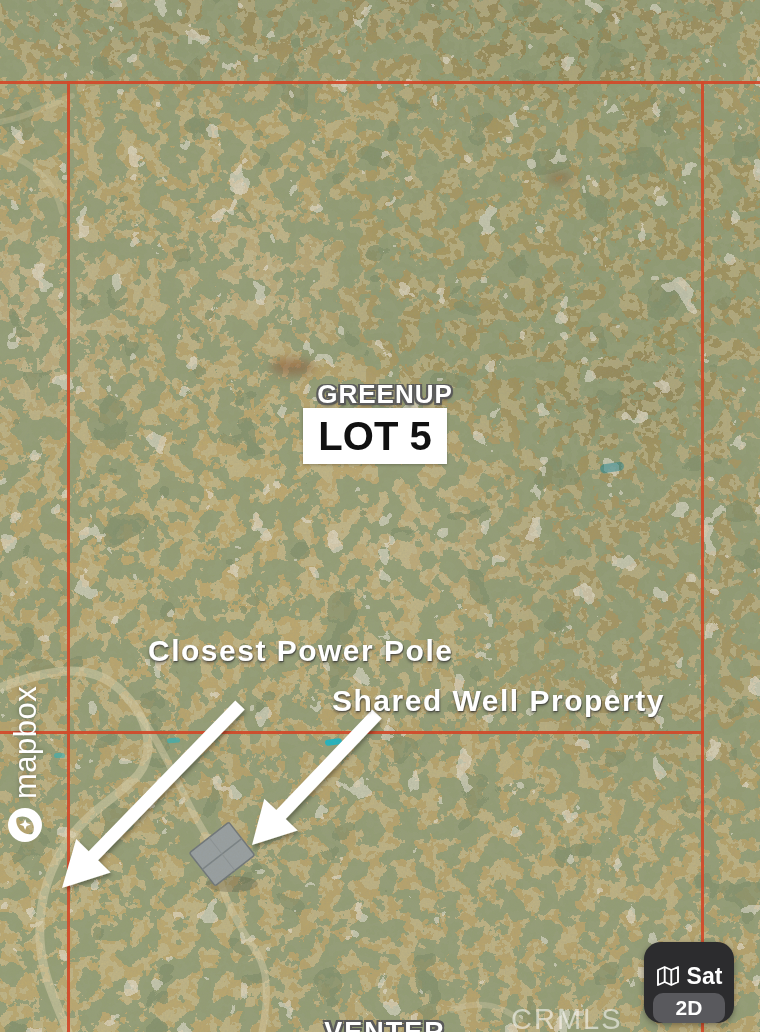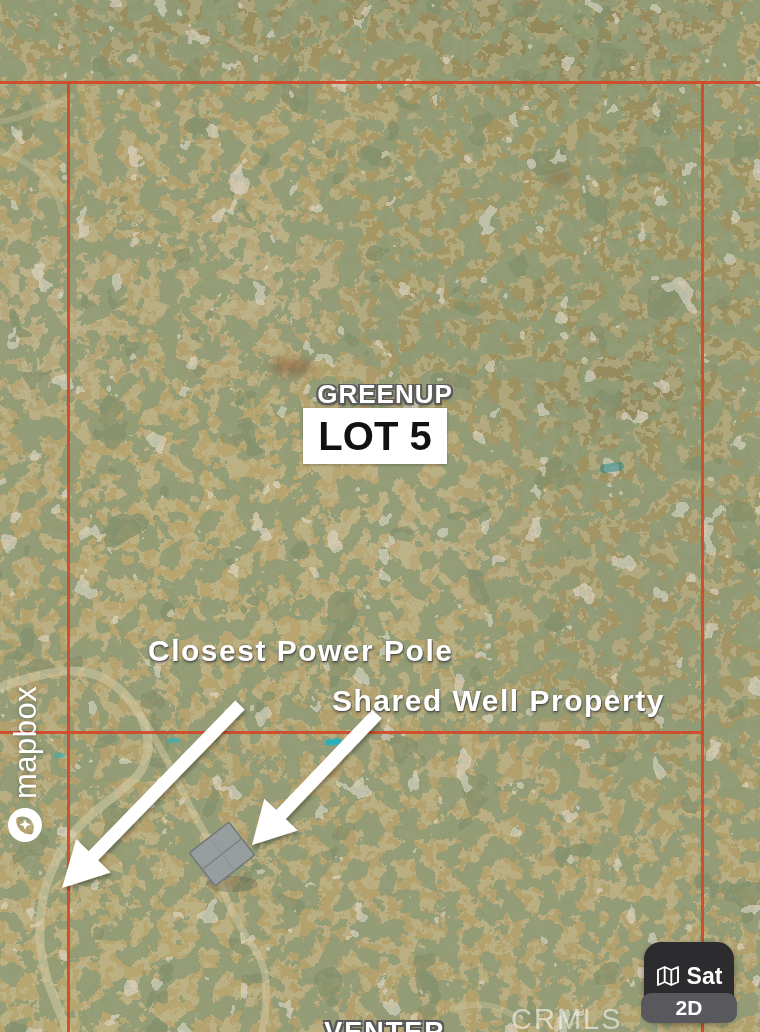--- a/index.html
+++ b/index.html
@@ -62,21 +62,21 @@
   
   .ctl-panel{
     position:absolute;left:644px;top:942px;width:90px;height:81px;
     background:var(--control-panel-bg,#2c2c2e);border-radius:17px;z-index:7;
     display:flex;flex-direction:column;align-items:center;
     box-shadow:0 2px 6px rgba(0,0,0,.35);cursor:pointer;
   }
   .ctl-top{display:flex;align-items:center;gap:7px;height:39px;margin-top:17px;}
   .ctl-top .ctl-label{color:#fff;font-size:23px;font-weight:700;}
   .ctl-2d{
-    width:96px;height:34px;border:none;border-radius:10px;
+    width:72px;height:34px;border:none;border-radius:10px;
     background:var(--control-button-bg,#59595d);
     color:#fff;font-size:21px;font-weight:700;font-family:inherit;
     display:flex;align-items:center;justify-content:center;cursor:pointer;
   }
 </style>
 </head>
 <body>
 
 <div class="stage">
 

